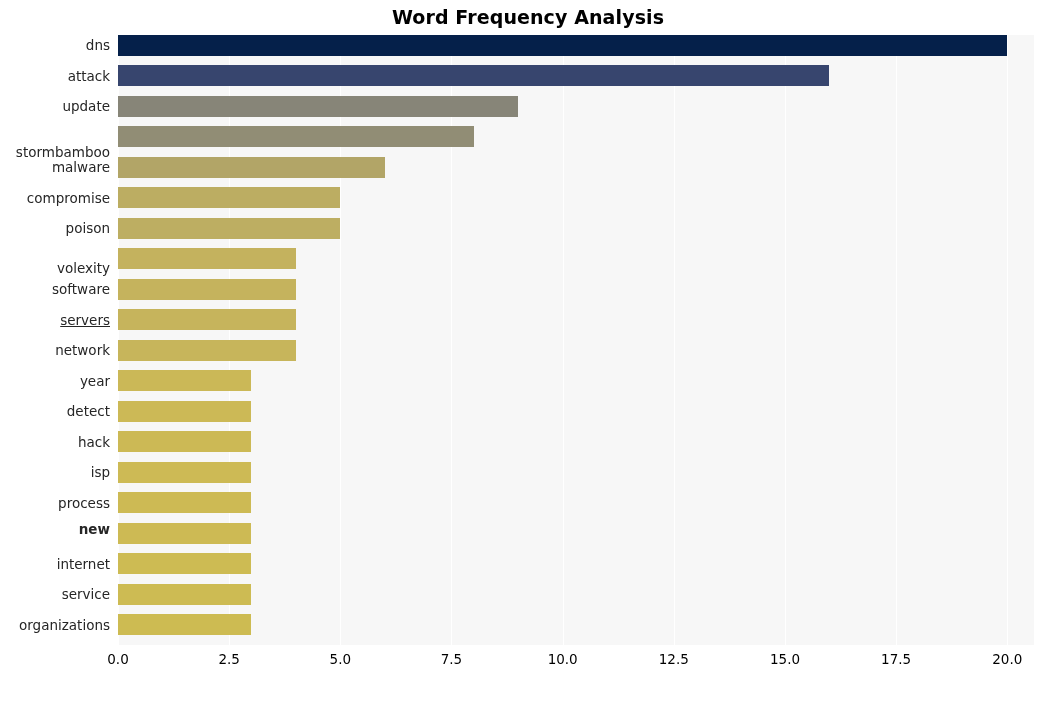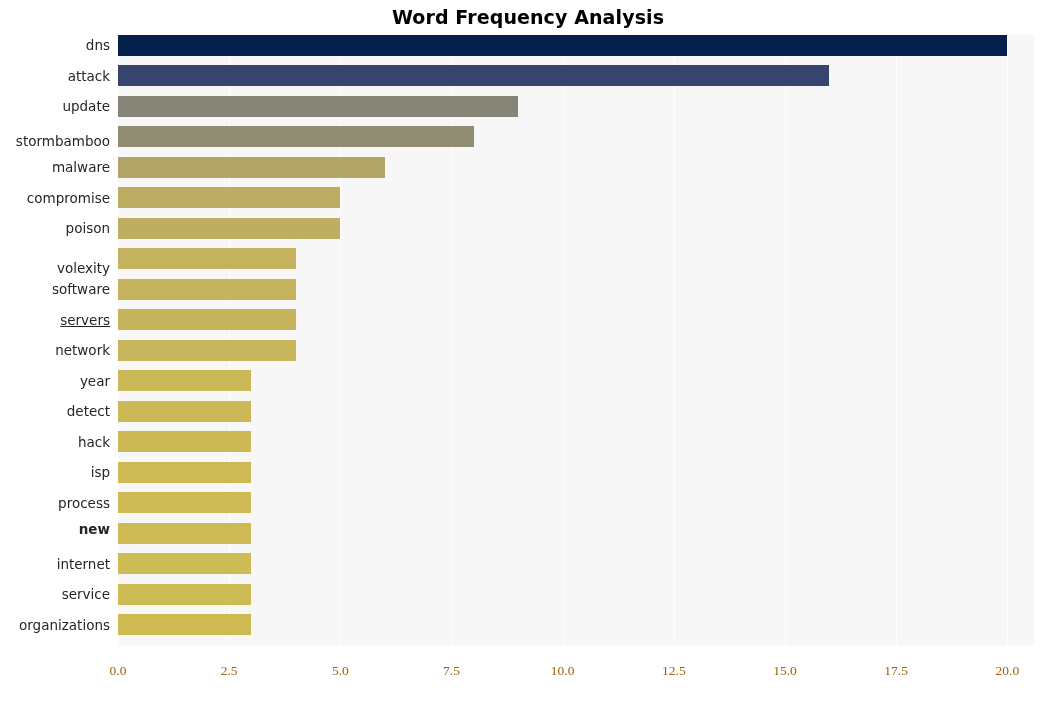--- a/index.html
+++ b/index.html
@@ -82,26 +82,25 @@
   
   #x-axis-labels {
     position: absolute;
     left: 0;
     top: 651px;
     width: 1056px;
     height: 20px;
   }
   .x-tick-label {
     position: absolute;
-    top: 12px;
+    top: 0;
     transform: translateX(-50%);
     font-size: 13.5px;
-    color: #a16207;
+    color: #000000;
     white-space: nowrap;
-    font-family: Liberation Serif, serif;
   }
 
   #x-axis-title {
     position: absolute;
     left: 118px;
     top: 675px;
     width: 916px;
     text-align: center;
     font-size: 14px;
     color: #262626;
@@ -144,21 +143,21 @@
       <div class="bar" title="new: 3" style="top: 487.75px; width: 133.398px; background: rgb(205, 186, 84);"></div>
       <div class="bar" title="internet: 3" style="top: 518.25px; width: 133.398px; background: rgb(205, 187, 83);"></div>
       <div class="bar" title="service: 3" style="top: 548.75px; width: 133.398px; background: rgb(205, 187, 83);"></div>
       <div class="bar" title="organizations: 3" style="top: 579.25px; width: 133.398px; background: rgb(205, 187, 82);"></div>
     </div>
 
   <div id="y-axis-labels">
       <div class="y-tick-label" style="top: 3.25px;">dns</div>
       <div class="y-tick-label" style="top: 33.75px;">attack</div>
       <div class="y-tick-label" style="top: 64.25px;">update</div>
-      <div class="y-tick-label" style="top: 99px;">stormbamboo</div>
+      <div class="y-tick-label" style="top: 110px;">stormbamboo</div>
       <div class="y-tick-label" style="top: 125.25px;">malware</div>
       <div class="y-tick-label" style="top: 155.75px;">compromise</div>
       <div class="y-tick-label" style="top: 186.25px;">poison</div>
       <div class="y-tick-label" style="top: 226px; padding-left: 24px;">volexity</div>
       <div class="y-tick-label" style="top: 247.25px; padding-left: 25px;">software</div>
       <div class="y-tick-label" style="top: 277.75px; text-decoration: underline;">servers</div>
       <div class="y-tick-label" style="top: 308.25px;">network</div>
       <div class="y-tick-label" style="top: 338.75px;">year</div>
       <div class="y-tick-label" style="top: 369.25px;">detect</div>
       <div class="y-tick-label" style="top: 399.75px;">hack</div>

